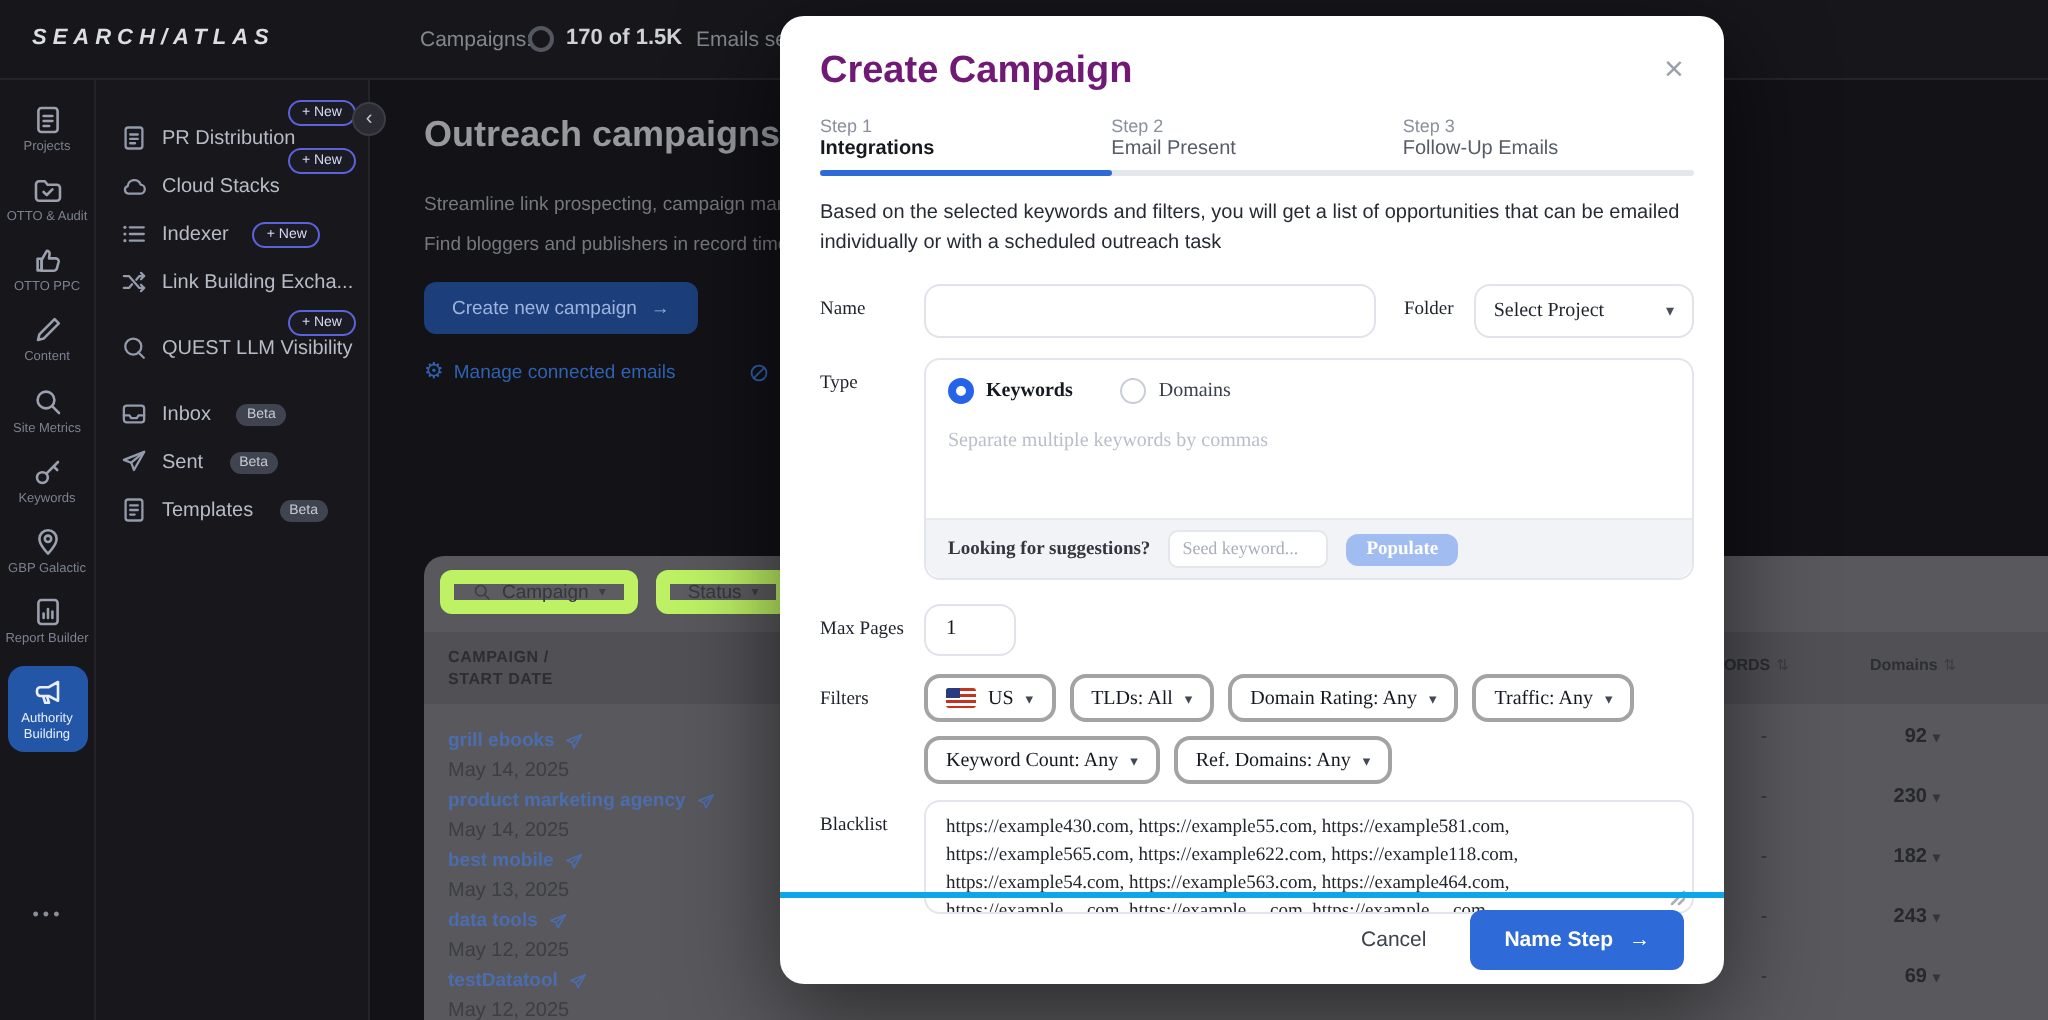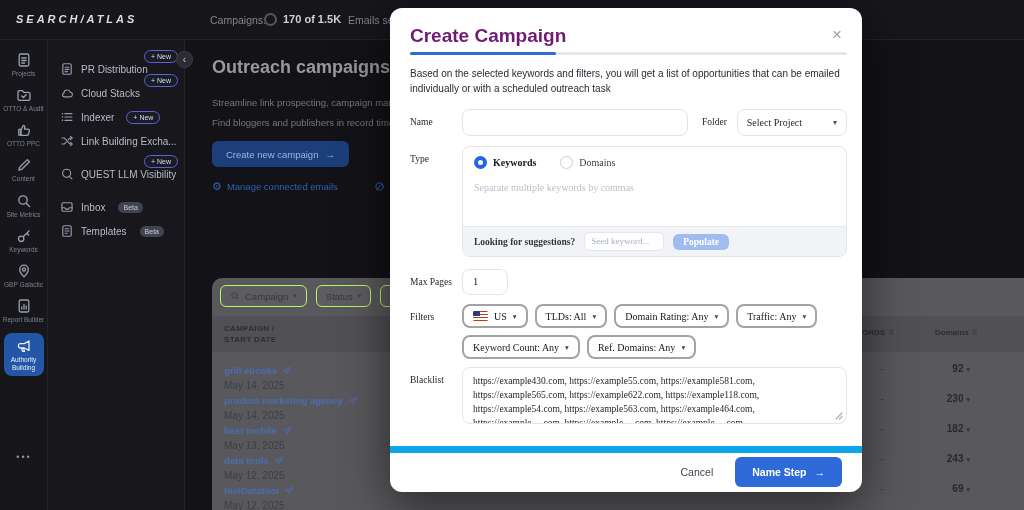--- a/index.html
+++ b/index.html
@@ -45,21 +45,21 @@
   .m-sub.l1 { top:57px; } .m-sub.l2 { top:77px; }
   .m-cta { position:absolute; left:27px; top:101px; height:26px; background:#1c3e7a; border-radius:6px; color:#9db4e0; font-size:9.5px; display:inline-flex; align-items:center; gap:7px; padding:0 14px; cursor:pointer; }
   .m-links { position:absolute; left:27px; top:141px; display:flex; gap:36px; font-size:9.5px; color:#2f62b0; }
   .m-link { display:inline-flex; align-items:center; gap:5px; cursor:pointer; }
   .m-link [data-icon] { width:11px; height:11px; color:#2f62b0; }
   .m-link .gear { font-size:11px; line-height:1; }
 
   
   .card { position:absolute; left:27px; top:238px; right:0; bottom:0; background:#59595d; border-radius:10px 0 0 0; overflow:hidden; }
   .pillrow { display:flex; gap:9px; padding:7px 0 0 8px; }
-  .tpill { height:22px; display:inline-flex; align-items:center; gap:5px; padding:0 9px; border:1px solid #bef264; border-radius:6px; background:#5d5d61; color:#35373d; font-size:9.5px; cursor:pointer; }
+  .tpill { height:22px; display:inline-flex; align-items:center; gap:5px; padding:0 9px; border:7px solid #bef264; border-radius:6px; background:#5d5d61; color:#35373d; font-size:9.5px; cursor:pointer; }
   .tpill [data-icon] { width:10px; height:10px; color:#3c3e44; }
   .tpill .caret { font-size:7px; color:#3c3e44; }
   .theadband { position:relative; margin-top:9px; height:36px; background:#505055; }
   .th-c1 { position:absolute; left:12px; top:7px; font-size:8px; font-weight:700; letter-spacing:.3px; color:#2c2e34; line-height:1.4; }
   .th-kw { position:absolute; left:626px; top:12px; font-size:8px; font-weight:700; color:#2c2e34; }
   .th-dom { position:absolute; left:723px; top:12px; font-size:8px; font-weight:700; color:#2c2e34; }
   .sort { font-size:7.5px; color:#3b3d43; font-weight:400; margin-left:3px; }
   .trows { margin-top:8px; }
   .trow { position:relative; height:30px; padding-left:12px; }
   .trow .tname { display:inline-flex; align-items:center; gap:5px; font-size:9.5px; font-weight:600; color:#4b6dae; cursor:pointer; }
@@ -114,21 +114,21 @@
   .fpill { height:24px; display:inline-flex; align-items:center; gap:6px; border:2px solid #a3a3a3; border-radius:8px; padding:0 9px; font-size:10px; color:#15191f; cursor:pointer; background:#fff; }
   .fpill .caret { font-size:7.5px; color:#434953; }
   .flag { width:15px; height:10px; border-radius:1.5px; background:repeating-linear-gradient(#c5331f 0 1.5px,#fff 1.5px 3px); position:relative; overflow:hidden; flex:0 0 15px; }
   .flag::after { content:""; position:absolute; left:0; top:0; width:7px; height:5px; background:#2b3a7e; }
 
   .row-blacklist { margin-top:8px; }
   .bl-box { flex:1; position:relative; border:1px solid #e2e5eb; border-radius:8px; height:57px; overflow:hidden; cursor:text; }
   .bl-text { white-space:pre; font-size:9.5px; line-height:14px; color:#22262e; padding:6px 10px; }
   .bl-resize { position:absolute; right:3px; bottom:3px; width:8px; height:8px; color:#aab0ba; }
 
-  .mfooter { position:absolute; left:0; right:0; bottom:0; height:46px; border-top:7px solid #0ea5e9; display:flex; align-items:center; justify-content:flex-end; gap:22px; padding:0 20px 2px; }
+  .mfooter { position:absolute; left:0; right:0; bottom:0; height:46px; border-top:3px solid #0ea5e9; display:flex; align-items:center; justify-content:flex-end; gap:22px; padding:0 20px 2px; }
   .cancel { font-size:10.5px; color:#3c434d; cursor:pointer; }
   .nextbtn { background:#2e6ad8; border-radius:6px; color:#fff; font-size:10.5px; font-weight:700; padding:9px 17px; display:inline-flex; align-items:center; gap:8px; cursor:pointer; }
 </style>
 </head>
 <body>
 
 <div class="topbar">
   <div class="logo">SEARCH/ATLAS</div>
   <span class="tb-label tb-camp">Campaigns:</span>
   <span class="tb-ring"></span>
@@ -306,20 +306,31 @@
           <svg viewBox="0 0 16 16" fill="none" stroke="currentColor" stroke-width="1.3" stroke-linecap="round" stroke-linejoin="round">
             <rect x="2.2" y="3.2" width="11.6" height="9.6" rx="1.6"></rect>
             <path d="M2.2 8.8h3.2l1 1.6h3.2l1-1.6h3.2"></path>
           </svg>
         </span>
         <span>Inbox</span>
         <span class="badge-beta">Beta</span>
 
       </div>
 
+      <div class="sb-item">
+        <span class="icn">
+          <svg viewBox="0 0 16 16" fill="none" stroke="currentColor" stroke-width="1.3" stroke-linecap="round" stroke-linejoin="round">
+            <path d="M13.8 2.2L2.2 6.8l4.2 1.6 1.6 4.2 5.8-10.4z"></path>
+            <path d="M6.4 8.4l7.4-6.2"></path>
+          </svg>
+        </span>
+        <span>Sent</span>
+        <span class="badge-beta">Beta</span>
+
+      </div>
 
       <div class="sb-item">
         <span class="icn">
           <svg viewBox="0 0 16 16" fill="none" stroke="currentColor" stroke-width="1.3" stroke-linecap="round" stroke-linejoin="round">
             <rect x="3.2" y="2" width="9.6" height="12" rx="1.5"></rect>
             <path d="M5.8 5.4h4.4M5.8 8h4.4M5.8 10.6h2.6"></path>
           </svg>
         </span>
         <span>Templates</span>
         <span class="badge-beta">Beta</span>
@@ -474,20 +485,37 @@
         </div>
 
       </div>
   </div>
 </div>
 
 <div class="modal">
   <div class="mo-close">×</div>
   <div class="mo-title">Create Campaign</div>
 
+  <div class="steps">
+
+      <div class="step active">
+        <div class="s-num">Step 1</div>
+        <div class="s-label">Integrations</div>
+      </div>
+
+      <div class="step">
+        <div class="s-num">Step 2</div>
+        <div class="s-label">Email Present</div>
+      </div>
+
+      <div class="step">
+        <div class="s-num">Step 3</div>
+        <div class="s-label">Follow-Up Emails</div>
+      </div>
+    </div>
   <div class="stepbar">
       <div class="fill"></div>
     </div>
 
   <div class="mo-desc">Based on the selected keywords and filters, you will get a list of opportunities that can be emailed individually or with a scheduled outreach task</div>
 
   <div class="frow row-name">
     <div class="flabel">Name</div>
     <div class="inp name-input"></div>
     <div class="folder-label">Folder</div>

